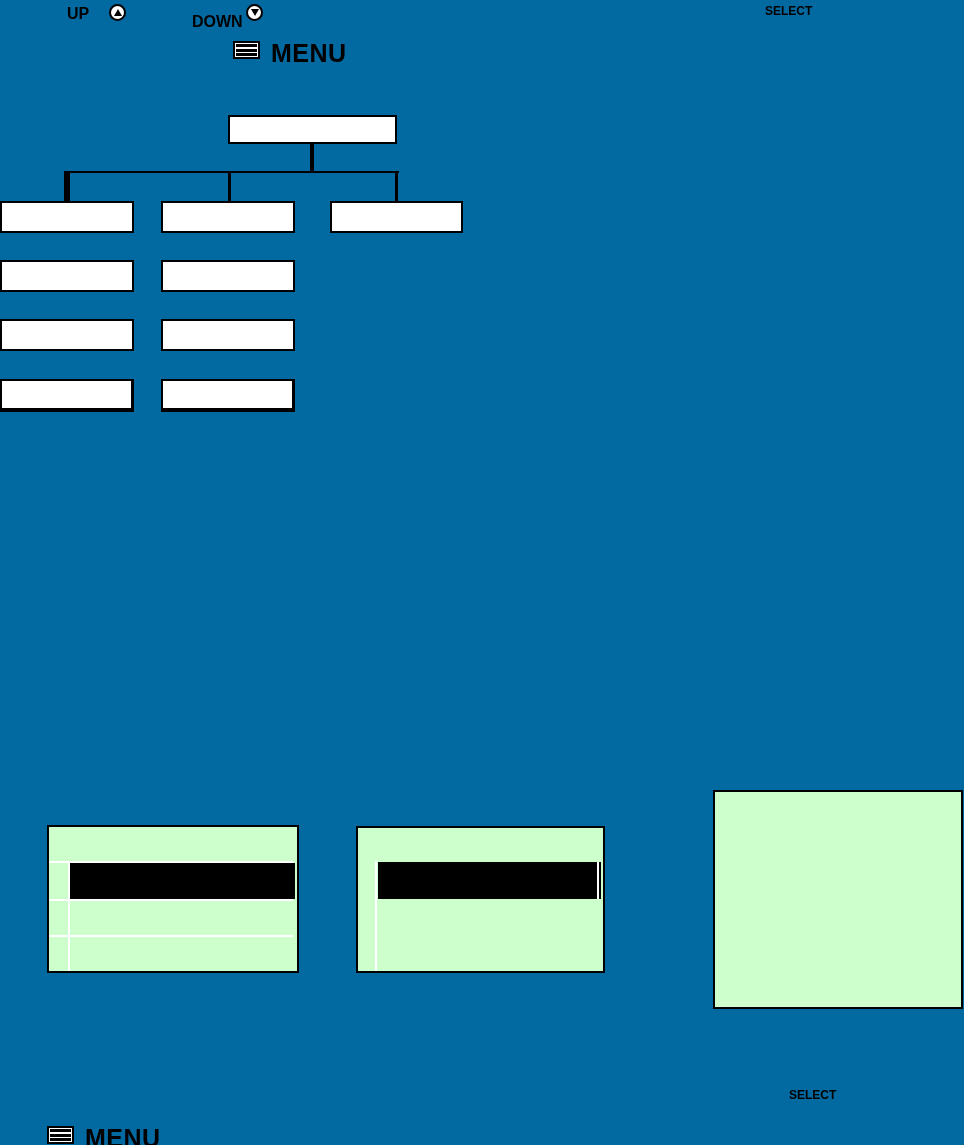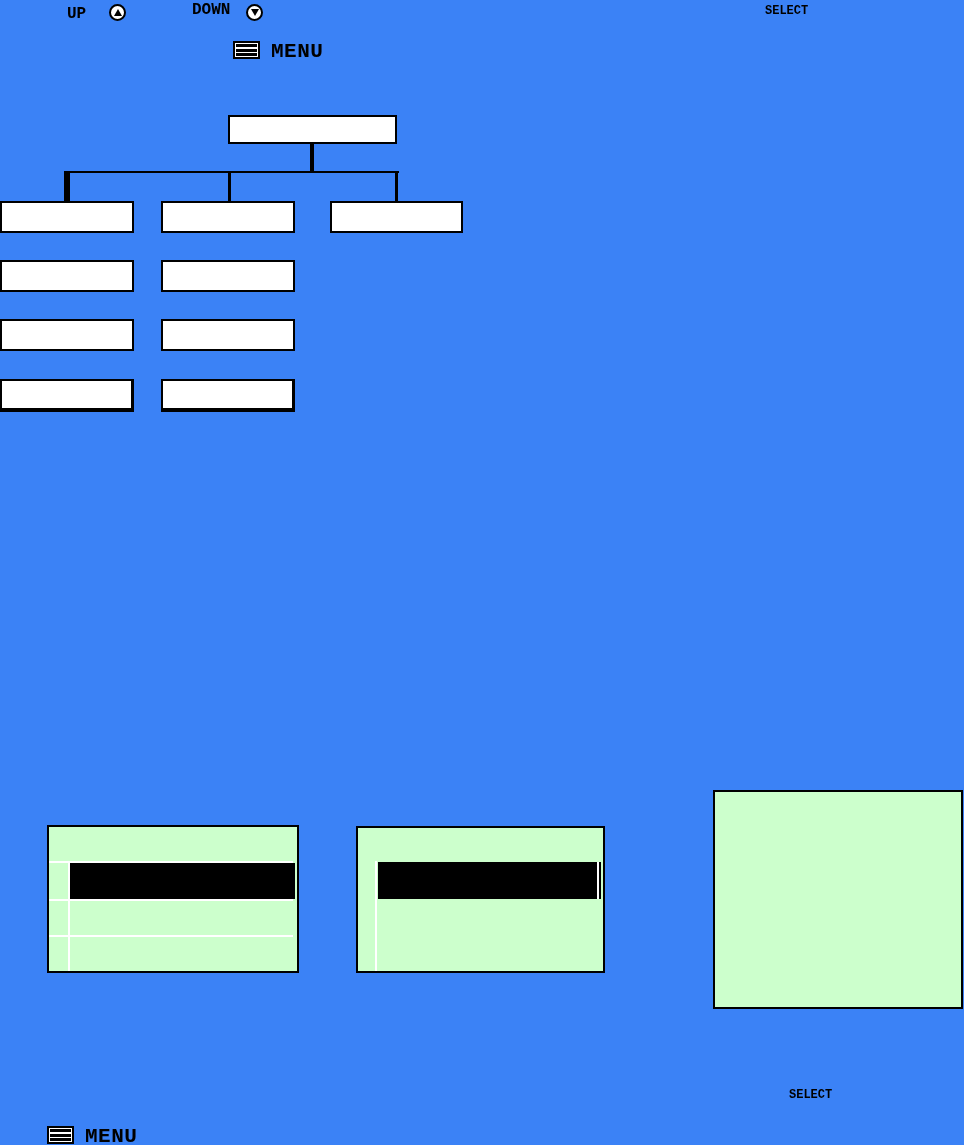--- a/index.html
+++ b/index.html
@@ -1,33 +1,33 @@
 <!DOCTYPE html>
 <html><head>
 <meta charset="utf-8">
 <style>
   html,body{margin:0;padding:0;background:#fff;}
   .page{
     position:relative;
     width:964px;height:1145px;
-    background:#3b82f6;
-    font-family:Liberation Mono, monospace;
+    background:#0369a1;
+    font-family:Liberation Sans, sans-serif;
     overflow:hidden;
   }
   .lbl{
     position:absolute;
     font-weight:bold;
     color:#000;
     line-height:1;
     white-space:nowrap;
     letter-spacing:0px;
   }
   .lbl-sm{font-size:16px;}
   .lbl-md{font-size:12px;}
-  .lbl-lg{font-size:21px;letter-spacing:0.5px;}
+  .lbl-lg{font-size:25px;letter-spacing:0.5px;}
 
   
   .circle-icon{
     position:absolute;
     width:13px;height:13px;
     border:2px solid #000;
     border-radius:50%;
     display:flex;align-items:center;justify-content:center;
     background:#fff;
   }
@@ -79,21 +79,21 @@
 </head>
 <body>
 
 <div class="page">
 
   <span class="lbl lbl-sm" style="left:67px;top:6px;">UP</span>
   <span class="circle-icon" style="left:109px;top:4px;">
     <span class="tri-up"></span>
   </span>
 
-  <span class="lbl lbl-sm" style="left:192px;top:2px;">DOWN</span>
+  <span class="lbl lbl-sm" style="left:192px;top:14px;">DOWN</span>
   <span class="circle-icon" style="left:246px;top:4px;">
     <span class="tri-down"></span>
   </span>
 
   <span class="lbl lbl-md" style="left:765px;top:5px;">SELECT</span>
 
   <span class="menu-icon" style="left:233px;top:41px;">
     <span class="bar"></span>
     <span class="bar"></span>
     <span class="bar"></span>

